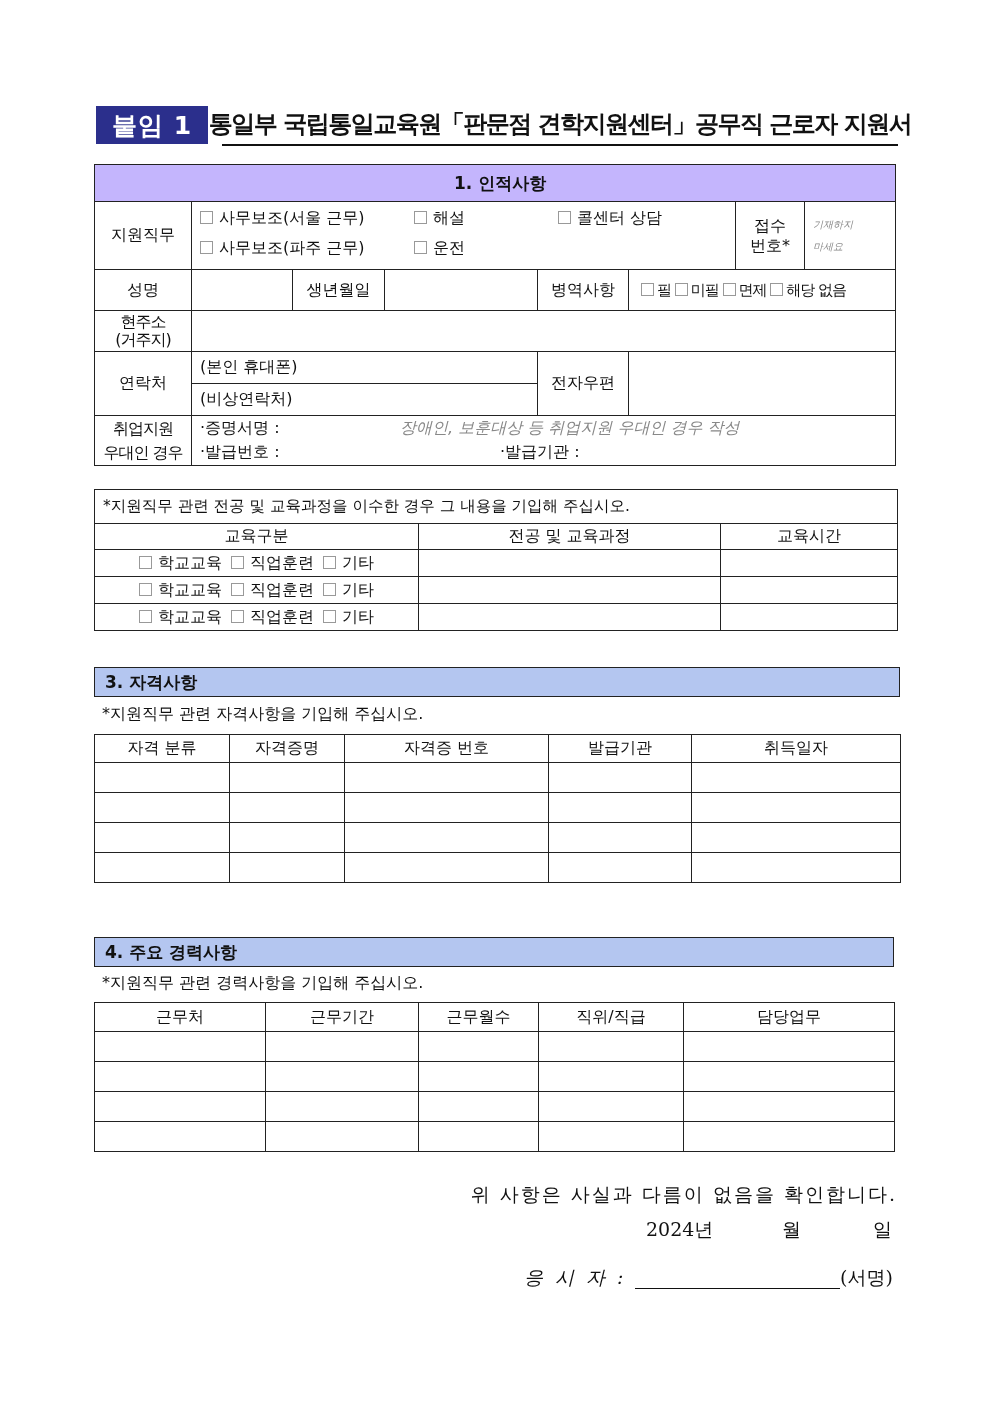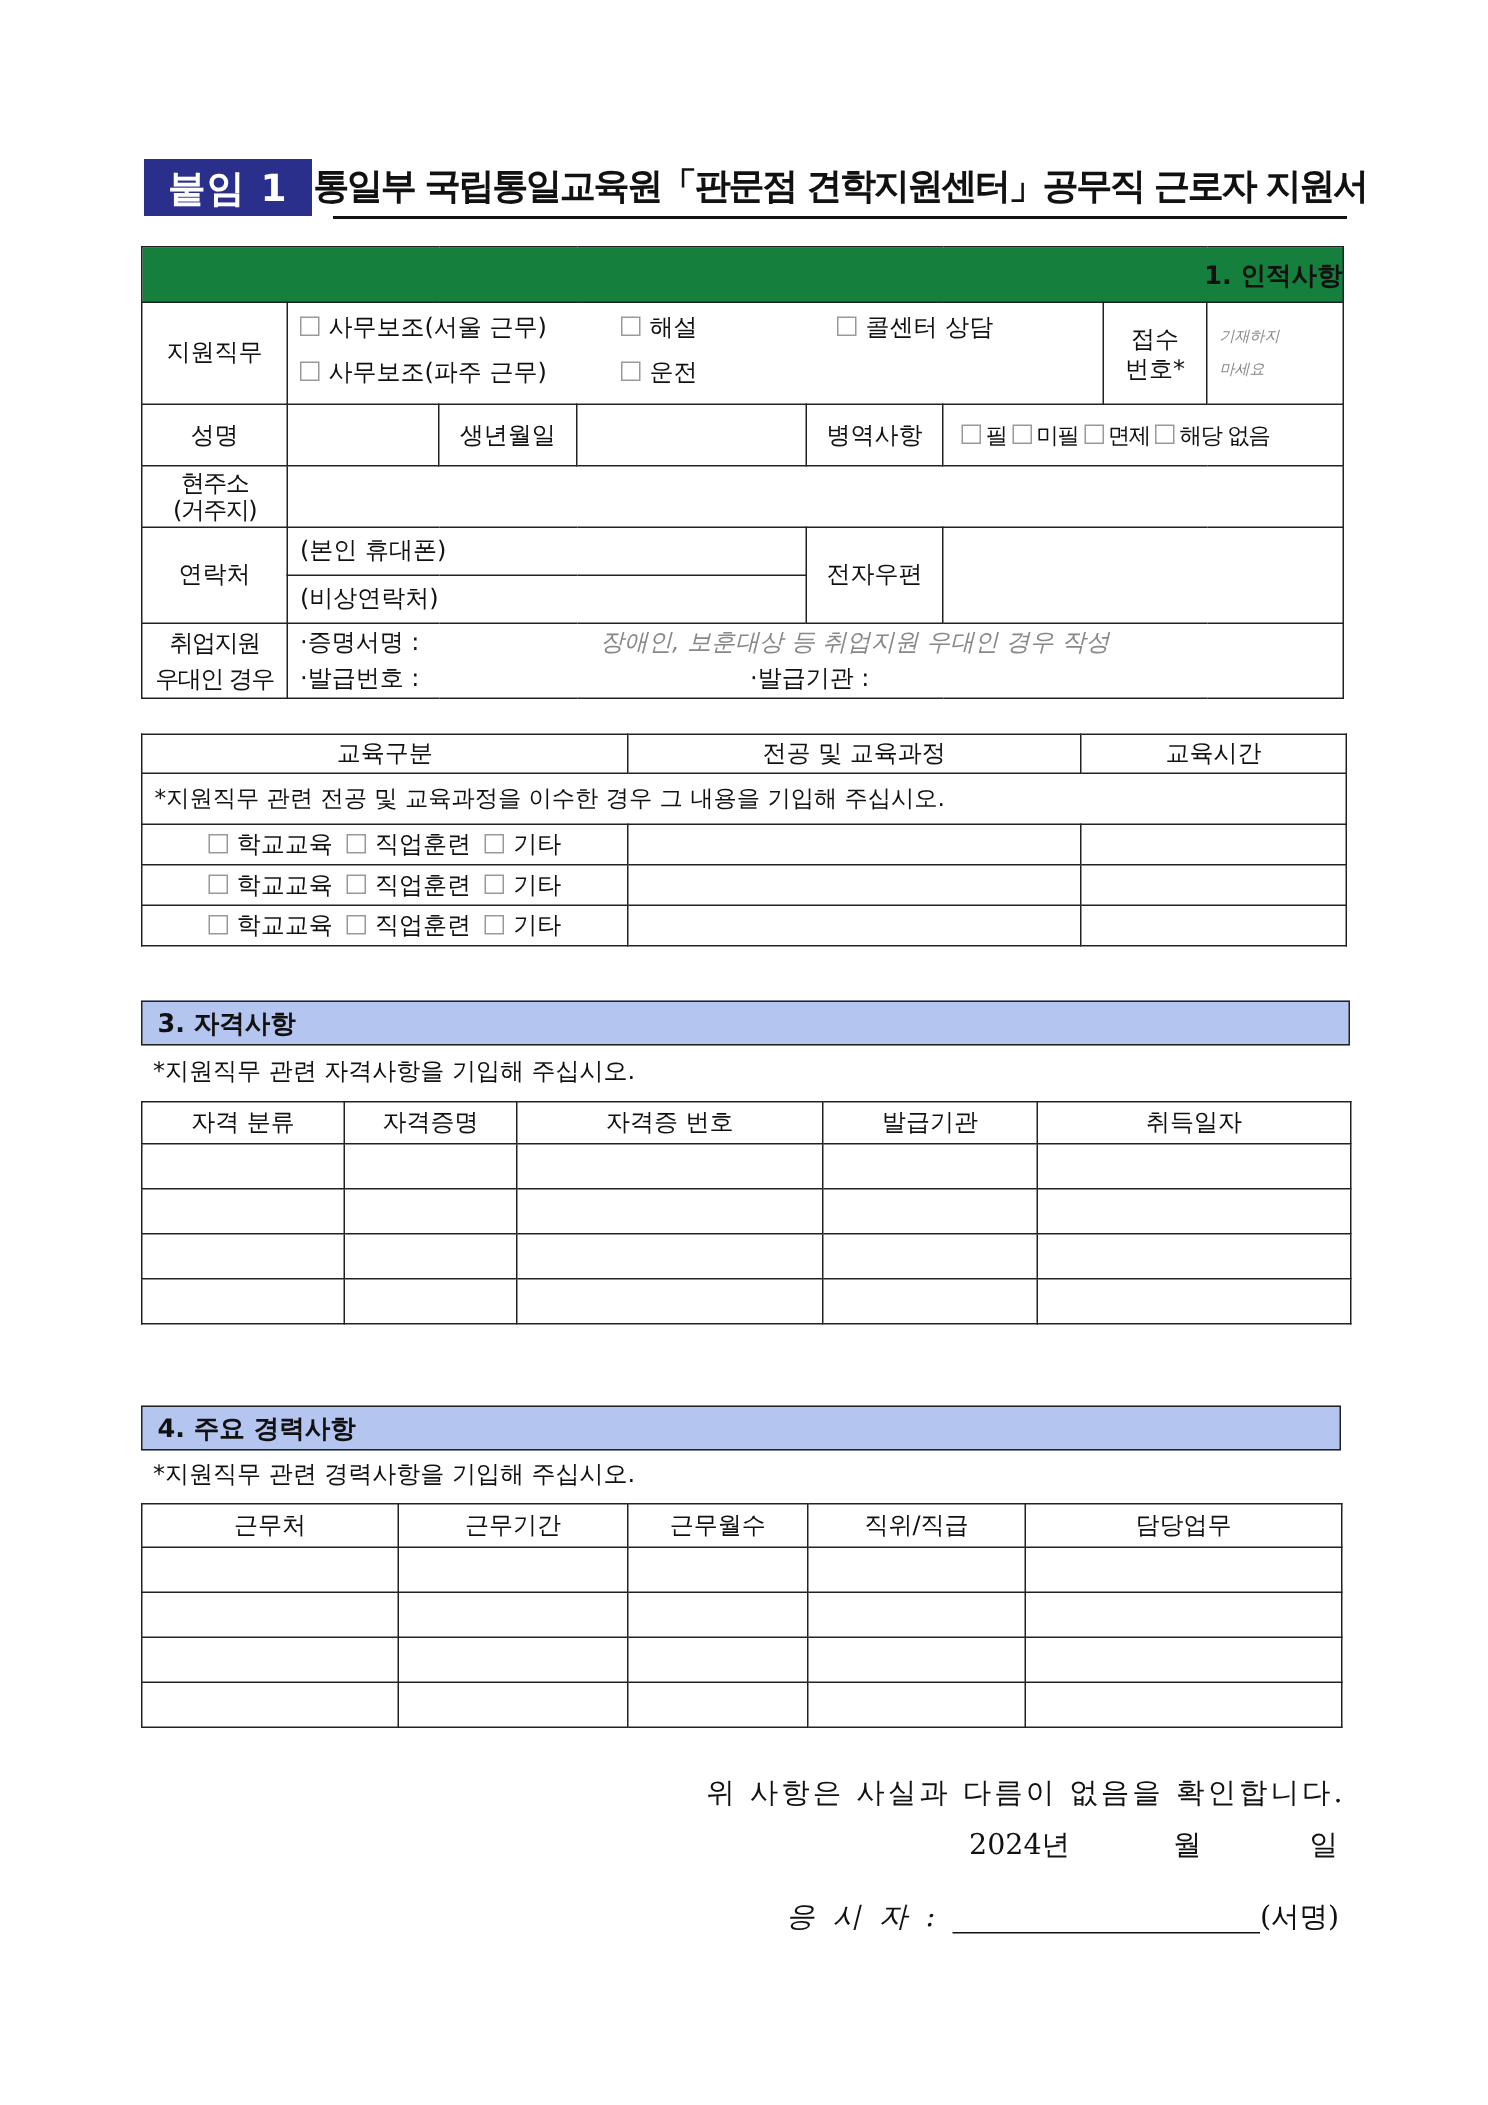--- a/index.html
+++ b/index.html
@@ -2,21 +2,21 @@
 <html><head>
 <meta charset="utf-8">
 <style>
   html, body { margin:0; padding:0; background:#ffffff; }
   body { width:992px; height:1403px; position:relative; font-family:"DejaVu Sans", sans-serif; color:#111; overflow:hidden; }
   .abs { position:absolute; }
   .badge { left:96px; top:106px; width:112px; height:38px; background:#2b2f8c; color:#fff; font-weight:bold; font-size:25px; display:flex; align-items:center; justify-content:center; letter-spacing:1px; }
   .title { left:222px; top:104px; width:676px; height:40px; border-bottom:2px solid #111; font-weight:bold; font-size:24px; display:flex; align-items:center; justify-content:center; letter-spacing:-1.5px; white-space:nowrap; }
   table { border-collapse:collapse; position:absolute; table-layout:fixed; }
   td { border:1px solid #222; padding:0; font-size:16px; vertical-align:middle; }
-  .hdr { background:#15803d; font-weight:bold; font-size:17px; padding-left:10px; text-align:right; }
+  .hdr { background:#c4b5fd; font-weight:bold; font-size:17px; padding-left:10px; text-align:center; }
   .c { text-align:center; }
   .l { text-align:left; padding-left:8px; }
   .chk { display:inline-block; width:11px; height:11px; border:1px solid #999; margin-right:6px; vertical-align:-1px; background:#fff; }
   .gray-i { color:#888; font-style:italic; }
   .note { font-size:15.5px; padding-left:8px; }
   .plain { position:absolute; font-size:16px; }
   .bar { left:94px; width:800px; height:30px; border:1px solid #222; background:#b4c6f0; font-weight:bold; font-size:17px; display:flex; align-items:center; padding-left:10px; box-sizing:border-box; }
   .confirm { font-family:"DejaVu Serif", serif; font-size:19px; position:absolute; }
 </style>
 </head>
@@ -102,27 +102,27 @@
 </tbody>
   </table>
 
 <table style="left:94px; top:489px; width:803px;">
   <colgroup>
     <col style="width:324px">
       <col style="width:302px">
       <col style="width:177px">
   </colgroup>
   <tbody>
+  <tr style="height:34px">
+    <td colspan="3" class="note">*지원직무 관련 전공 및 교육과정을 이수한 경우 그 내용을 기입해 주십시오.</td>
+  </tr>
   <tr style="height:26px">
     <td class="c">교육구분</td>
     <td class="c">전공 및 교육과정</td>
     <td class="c">교육시간</td>
-  </tr>
-  <tr style="height:34px">
-    <td colspan="3" class="note">*지원직무 관련 전공 및 교육과정을 이수한 경우 그 내용을 기입해 주십시오.</td>
   </tr>
   <tr style="height:27px">
     <td class="c" style="white-space:nowrap;">
       <span class="chk"></span><span>학교교육</span>
       <span class="chk" style="margin-left:4px"></span><span>직업훈련</span>
       <span class="chk" style="margin-left:4px"></span><span>기타</span>
     </td>
     <td></td>
     <td></td>
   </tr>

